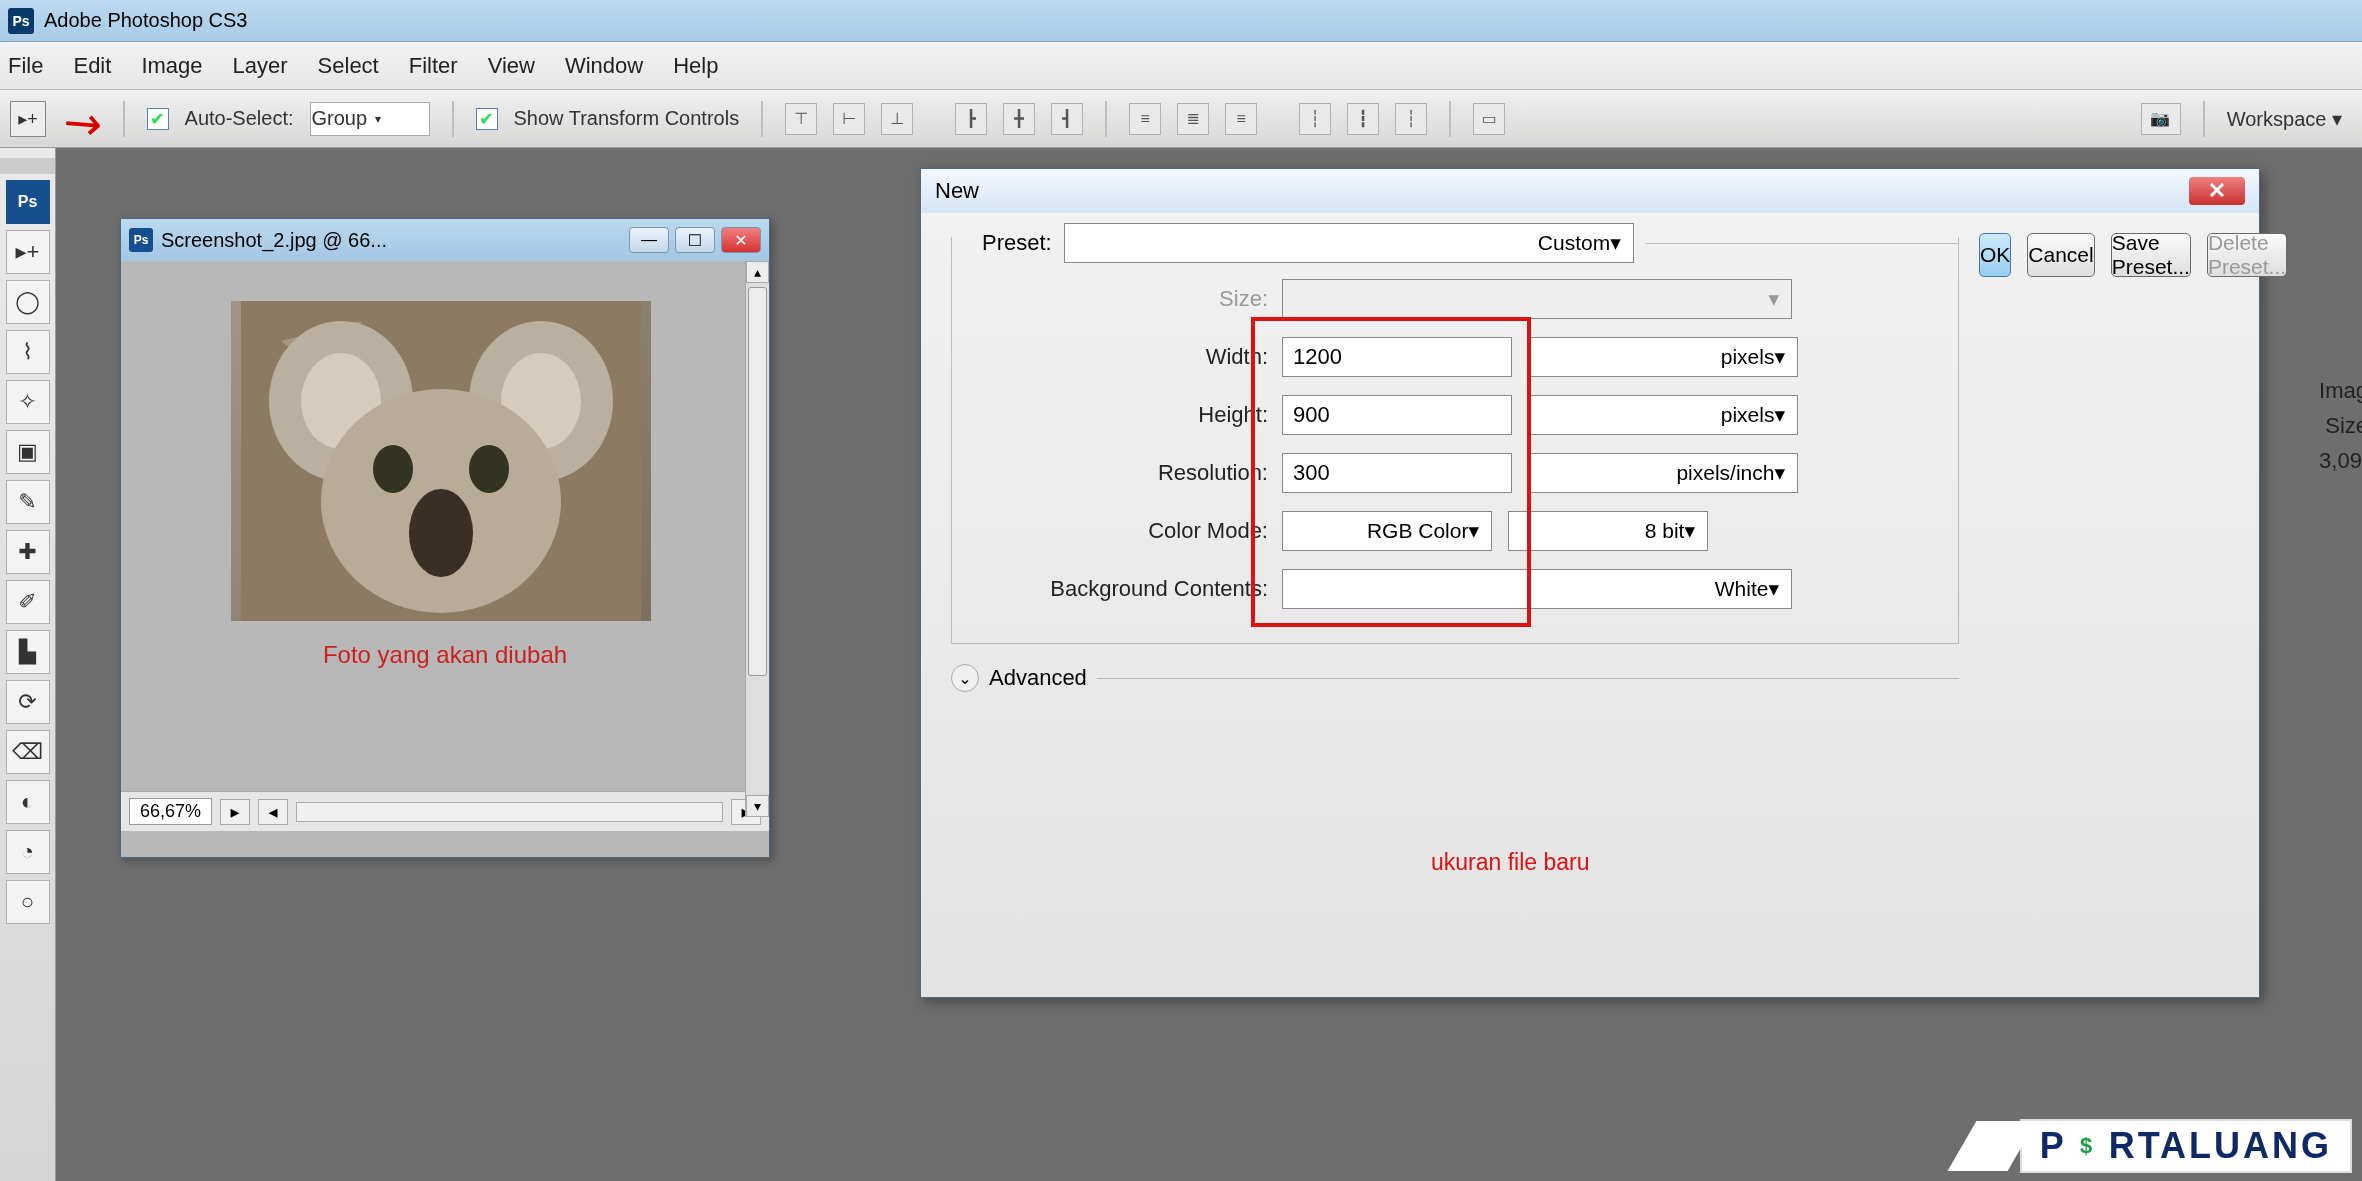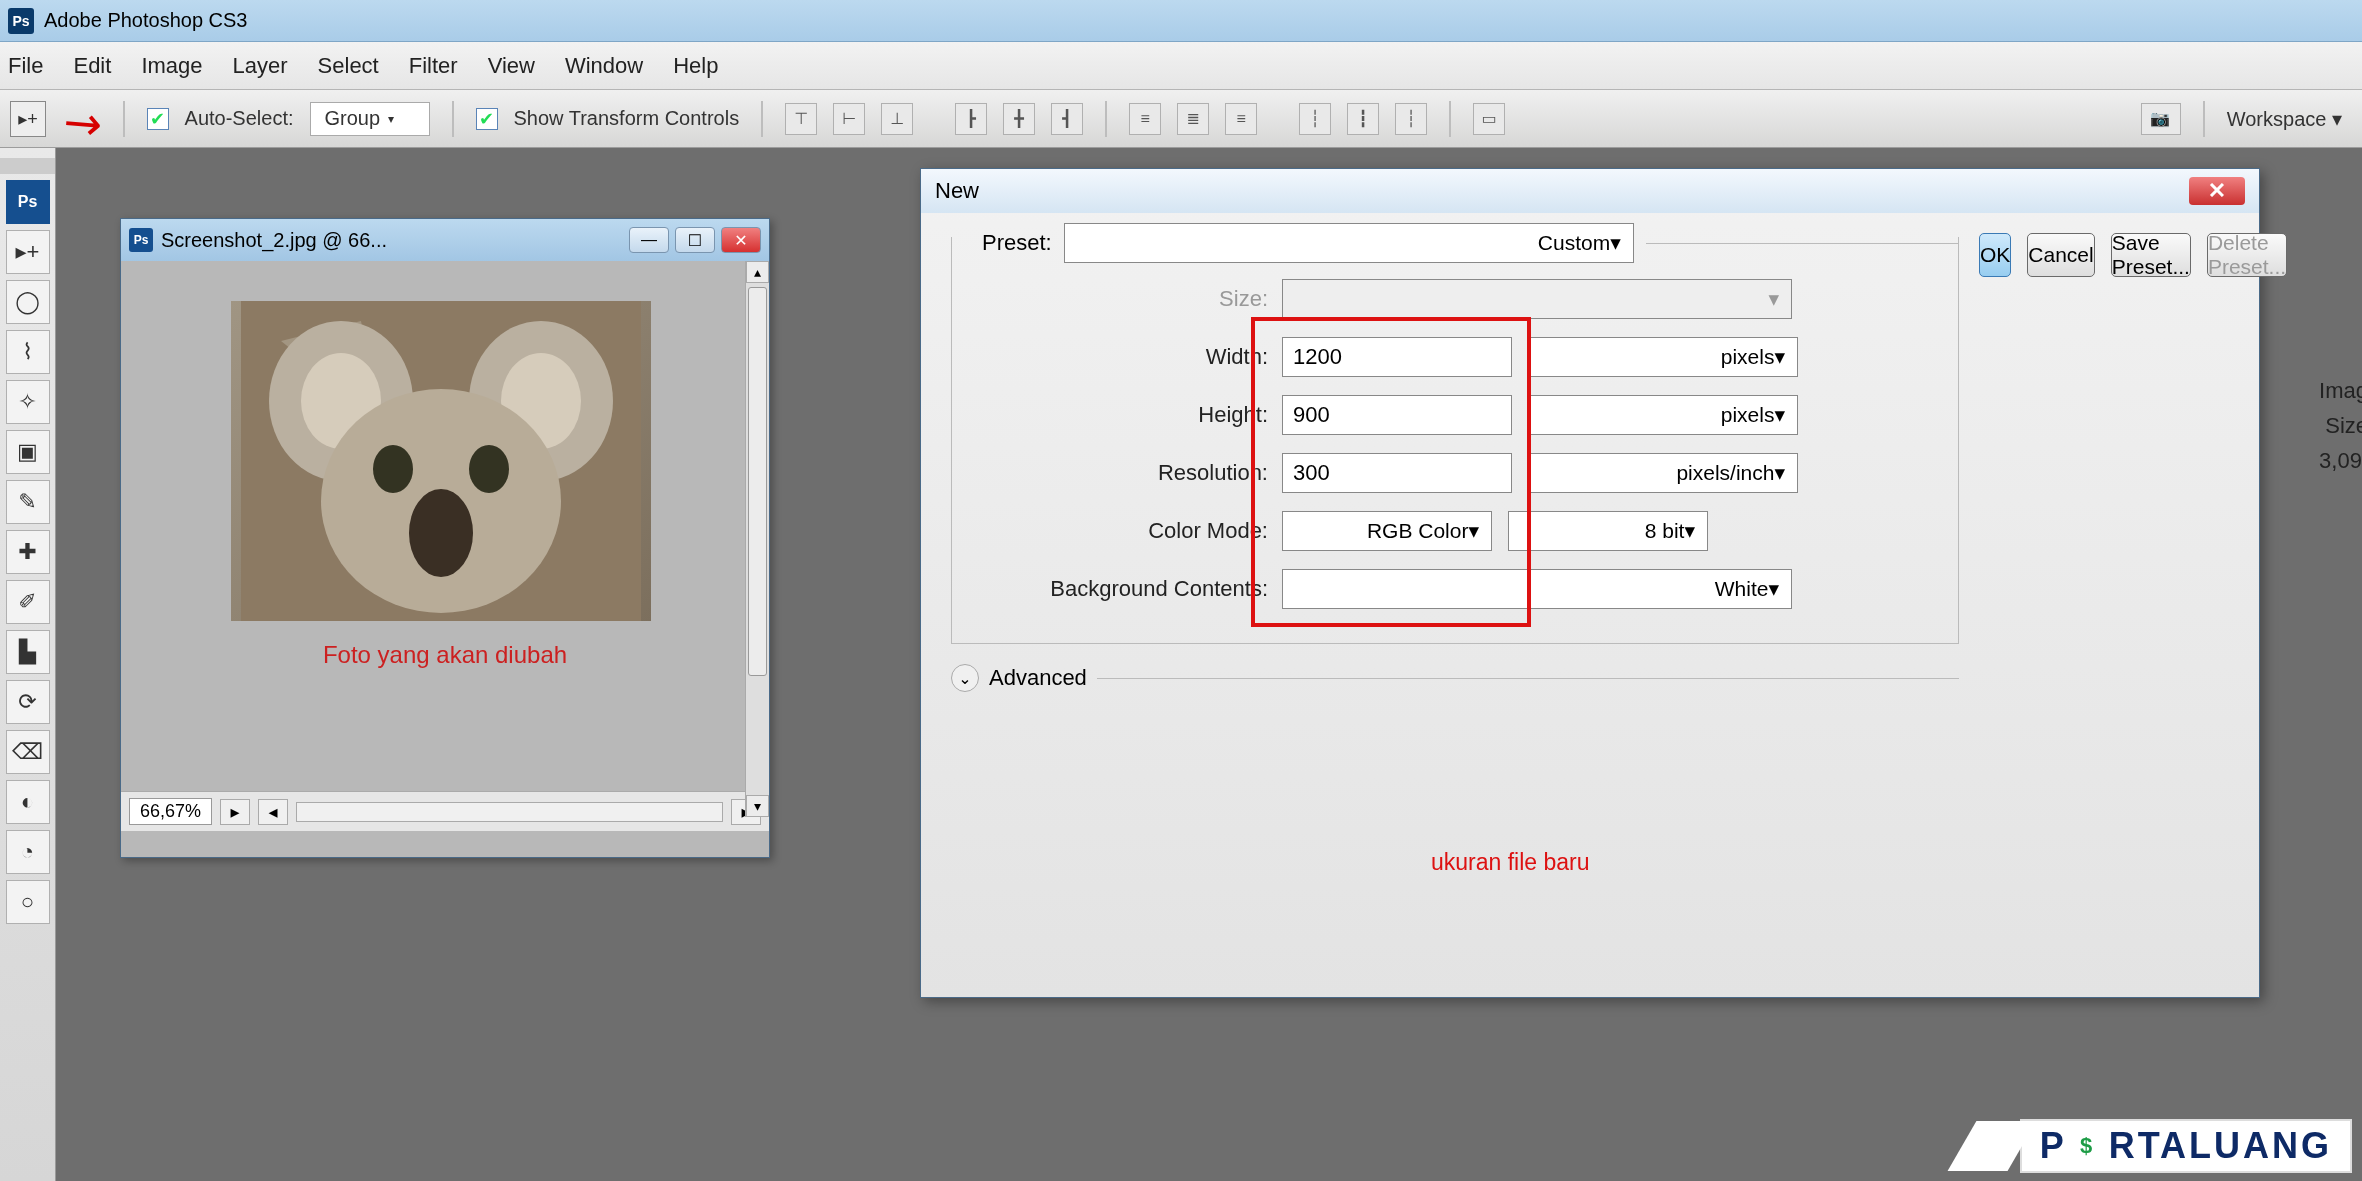--- a/index.html
+++ b/index.html
@@ -9,21 +9,21 @@
 .titlebar .ps-ico { width: 26px; height: 26px; background: #0a3a6a; color: white; font-size: 14px; font-weight: bold; display: inline-flex; align-items: center; justify-content: center; border-radius: 3px; margin-right: 10px; }
 
 .menubar { height: 48px; background: linear-gradient(#f2f2f2,#e6e6e6); border-bottom: 1px solid #b5b5b5; display: flex; align-items: center; padding: 0 8px; font-size: 22px; gap: 30px; color: #222; }
 .menubar span { cursor: default; }
 
 .optionsbar { height: 58px; background: linear-gradient(#f0f0f0,#d7d7d6); border-bottom: 1px solid #9c9c9c; display: flex; align-items: center; font-size: 20px; color: #333; padding: 0 10px; gap: 16px; }
 .optionsbar .tool-ico { width: 36px; height: 36px; border: 1px solid #888; background: #eee; display: flex; align-items: center; justify-content: center; font-size: 18px; }
 .optionsbar .red-arrow { color: #d60000; font-size: 46px; position: relative; top: 4px; transform: rotate(-40deg); }
 .optionsbar .sep { width: 2px; height: 36px; background: #bdbdbd; margin: 0 6px; }
 .optionsbar .chk { width: 22px; height: 22px; border: 1px solid #5a84b7; background:#fff; display:inline-flex; align-items:center; justify-content:center; color:#2d5; font-size:18px; }
-.optionsbar .dd { height: 34px; border: 1px solid #aaa; background: #fff; padding: 0 14px; display: inline-flex; align-items: center; min-width: 120px; }
+.optionsbar .dd { height: 34px; border: 1px solid #aaa; background: #fff; padding: 0 1px; display: inline-flex; align-items: center; min-width: 120px; }
 .optionsbar .caret { margin-left: 8px; font-size: 12px; }
 .optionsbar .iconbtn { width: 32px; height: 32px; border: 1px solid #b0b0b0; background:#e9e9e9; font-size: 16px; color:#555; display:inline-flex; align-items:center; justify-content:center; }
 .optionsbar .spacer { flex: 1; }
 .optionsbar .ws { font-size: 20px; color:#333; margin-right: 10px; }
 
 .workspace { position: absolute; left: 0; top: 148px; right: 0; bottom: 0; background: #6e6e6e; }
 .lefttools { position: absolute; left: 0; top: 0; width: 56px; bottom: 0; background: linear-gradient(#e9e9e9,#d6d6d6); border-right: 1px solid #9a9a9a; padding-top: 10px; }
 .lefttools .tool { width: 44px; height: 44px; margin: 6px auto; border: 1px solid #b0b0b0; background:#f3f3f3; display:flex; align-items:center; justify-content:center; font-size: 22px; color:#333; }
 .lefttools .tool.ps { background: #154f8f; color: white; font-weight: bold; font-size: 16px; border: none; }
 .lefttools .tophandle { height: 16px; background: #ccc; margin-bottom: 4px; }

